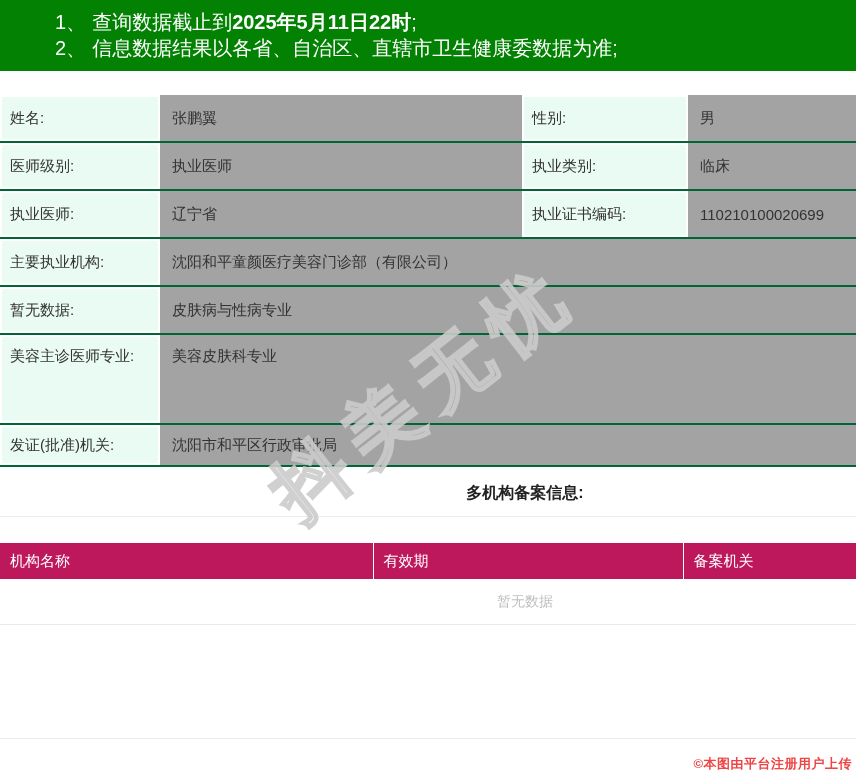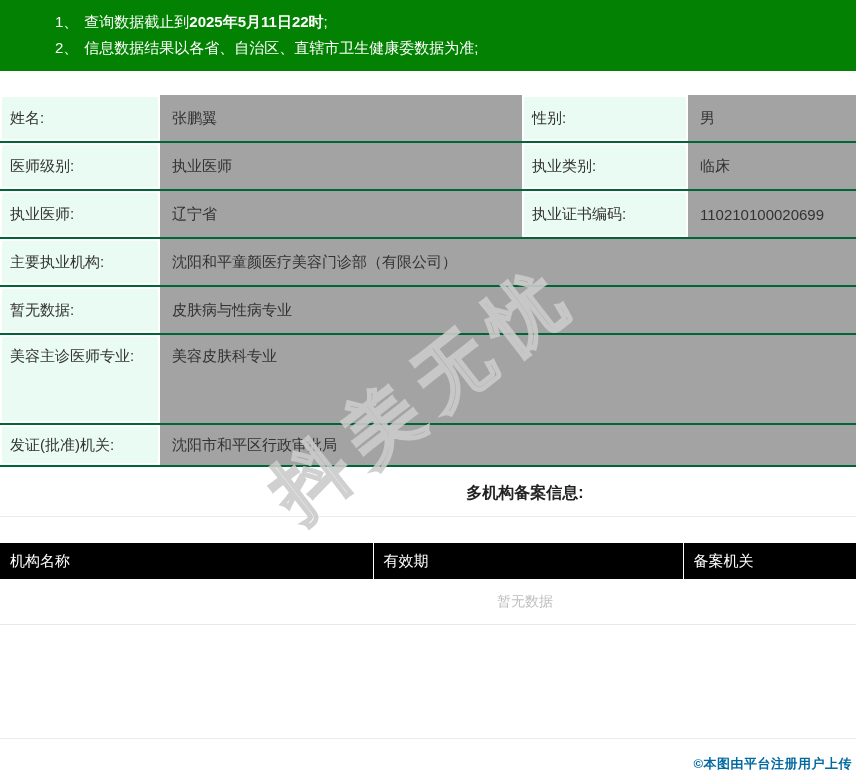--- a/index.html
+++ b/index.html
@@ -1,49 +1,49 @@
 <!DOCTYPE html>
 <html><head>
 <meta charset="utf-8">
 <style>
   html,body{margin:0;padding:0;background:#fff;}
   body{font-family:"Liberation Sans","DejaVu Sans",sans-serif;}
   .page{position:relative;width:856px;height:776px;overflow:hidden;background:#fff;}
 
   
-  .banner{background:#028102;color:#fff;padding:9px 0 10px 55px;font-size:15px;}
+  .banner{background:#028102;color:#fff;padding:9px 0 10px 55px;font-size:20px;}
   .banner .line{line-height:26px;white-space:nowrap;}
   .banner .num{margin-right:6px;}
   .banner b{font-weight:bold;}
 
   
   table.profile{width:856px;border-collapse:collapse;margin-top:24px;table-layout:fixed;}
   table.profile td{border-bottom:2px solid #006637;font-size:15px;color:#333;vertical-align:middle;}
   table.profile td.lbl{background:#e9fbf2;box-shadow:inset 0 0 0 2px #fff;padding:0 8px 0 10px;}
   table.profile td.val{background:#a3a3a3;padding:0 6px 0 12px;}
   table.profile tr.r-std td{height:46px;}
   table.profile tr.r-tall td{height:76px;vertical-align:top;padding-top:12px;}
   table.profile tr.r-short td{height:40px;}
 
   
   .wide{width:1050px;}
   .section-title{margin-top:16px;text-align:center;font-size:16px;font-weight:bold;color:#222;height:20px;}
   .hr{border-top:1px solid #ebebeb;height:0;margin-top:13px;}
 
   
   table.records{width:856px;border-collapse:collapse;margin-top:26px;table-layout:fixed;}
-  table.records th{background:#000000;color:#fff;font-weight:normal;font-size:15px;text-align:left;
+  table.records th{background:#be185d;color:#fff;font-weight:normal;font-size:15px;text-align:left;
                    height:36px;padding:0 0 0 10px;border-right:1px solid #fff;}
   table.records th:last-child{border-right:none;}
   .empty-row{padding:14px 0 13px 0;text-align:center;font-size:14px;color:#bfbfbf;border-bottom:1px solid #e9e9e9;}
 
   
   .spacer{height:113px;}
   .bottom-rule{border-top:1px solid #ebebeb;height:0;}
-  .credit{position:absolute;right:4px;bottom:3px;font-size:13px;font-weight:bold;color:#0369a1;
+  .credit{position:absolute;right:4px;bottom:3px;font-size:13px;font-weight:bold;color:#ef4444;
           text-shadow:0 0 1px #fff;letter-spacing:0.5px;}
 
   
   .watermark{position:absolute;left:425px;top:393px;transform:translate(-50%,-50%) rotate(-38deg);
              font-size:74px;font-weight:bold;letter-spacing:16px;white-space:nowrap;
              color:transparent;-webkit-text-stroke:2.5px #cbcbcb;opacity:0.9;pointer-events:none;z-index:5;}
 </style>
 </head>
 <body>
 

